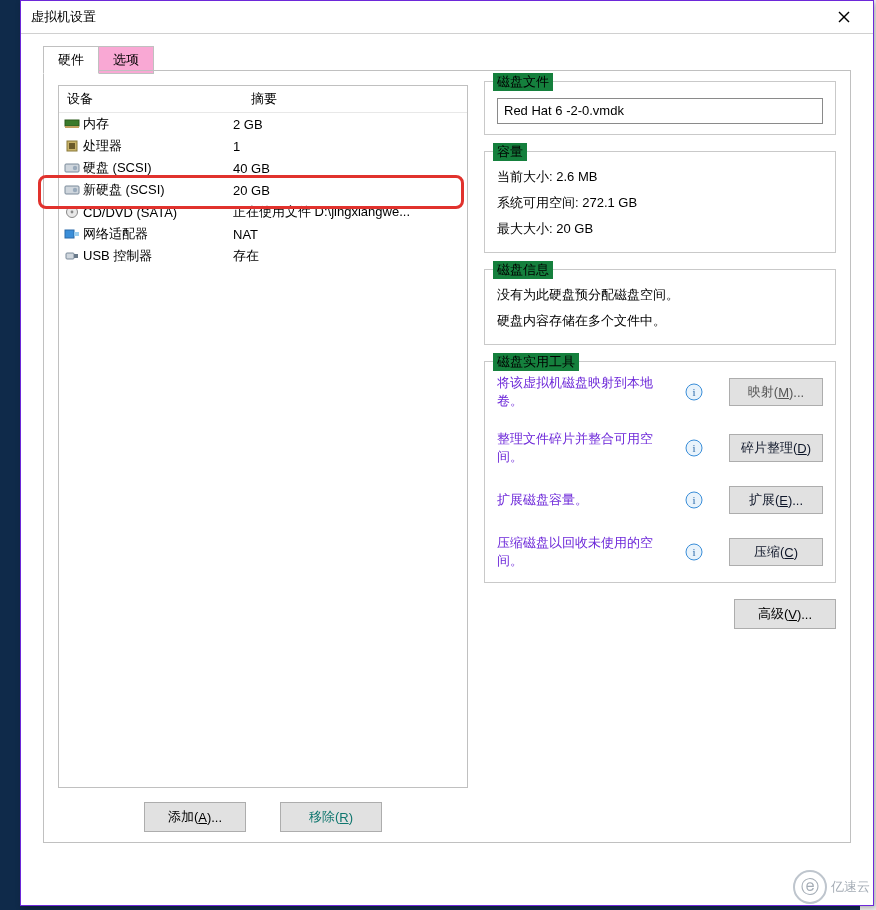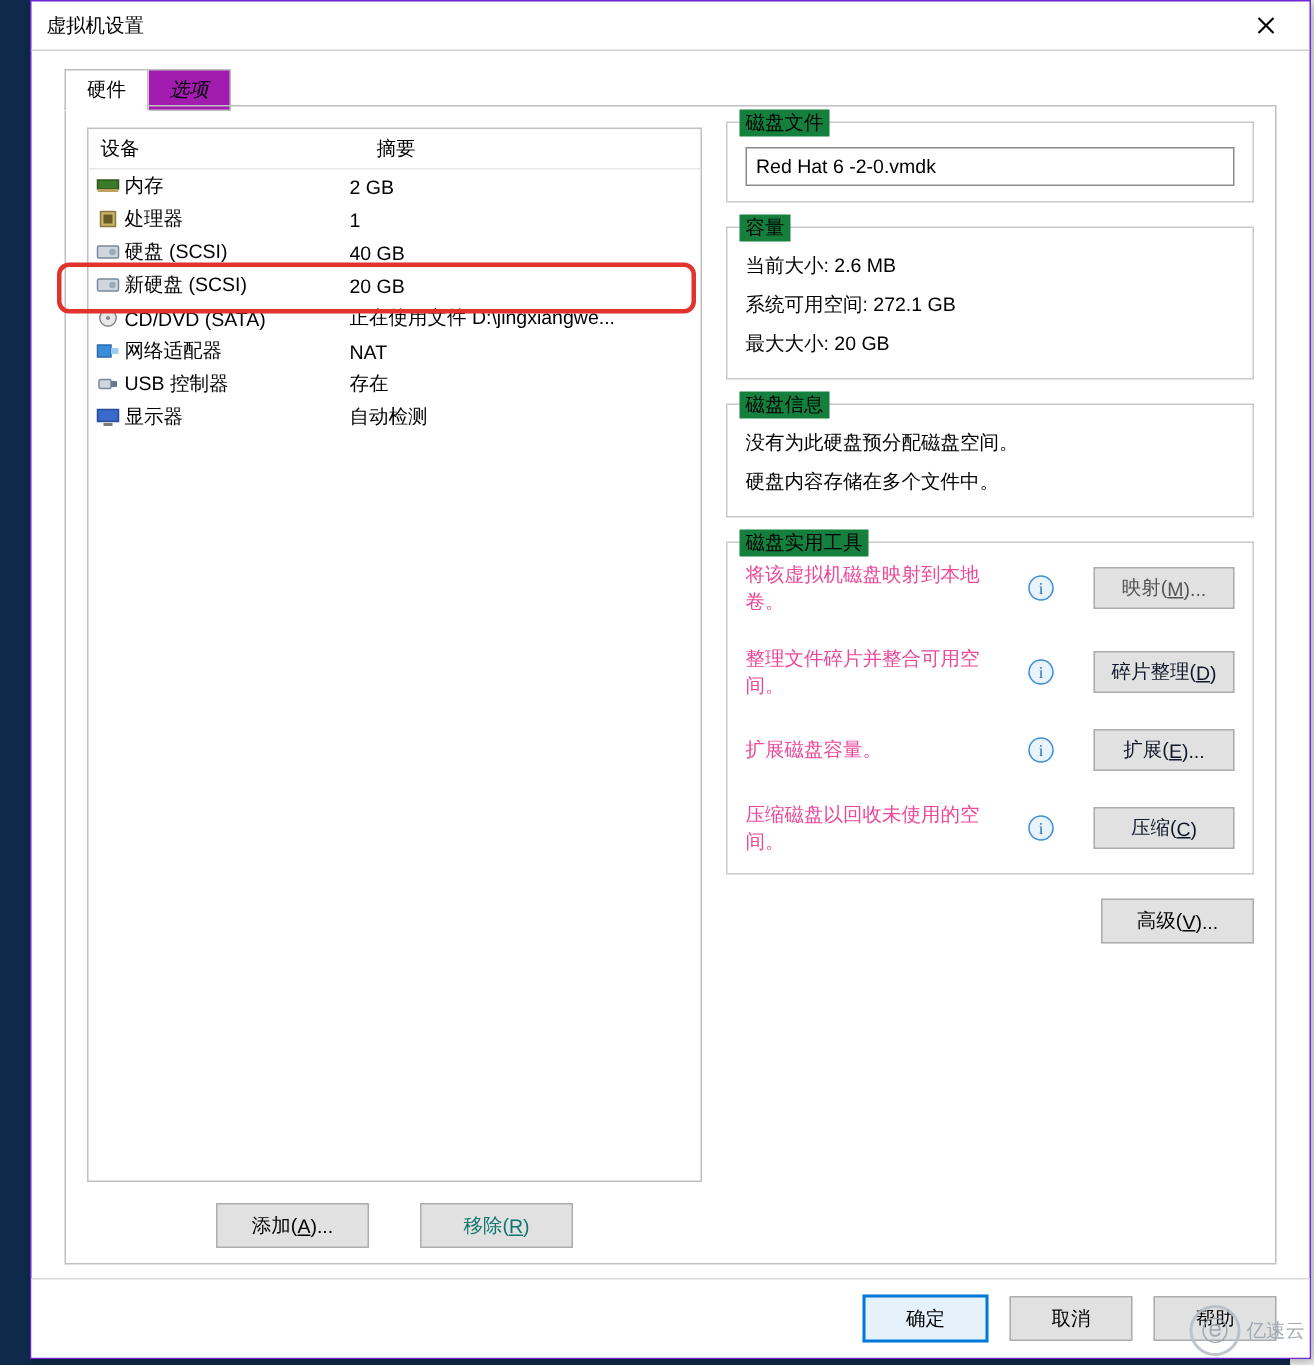--- a/index.html
+++ b/index.html
@@ -10,21 +10,21 @@
   .close{width:38px;height:28px;display:flex;align-items:center;justify-content:center;cursor:default;}
   .close svg{width:12px;height:12px;}
   .body{position:absolute;top:33px;left:0;right:0;bottom:52px;}
   .footer{position:absolute;left:0;right:0;bottom:0;height:52px;border-top:1px solid #d9d9d9;display:flex;align-items:center;justify-content:flex-end;gap:14px;padding-right:22px;background:#fff;}
   .btn{min-width:80px;height:28px;border:1px solid #adadad;background:#e1e1e1;font-size:13px;display:inline-flex;align-items:center;justify-content:center;cursor:default;}
   .btn.primary{border:2px solid #0078d7;background:#e5f1fb;}
   .btn.disabled{color:#0f766e;}
   .tabs{position:absolute;top:12px;left:22px;display:flex;}
   .tab{padding:4px 14px;border:1px solid #c0c0c0;background:#fff;font-size:13px;position:relative;}
   .tab.active{border-bottom:1px solid #fff;z-index:2;}
-  .tab.inactive{background:#a21caf;border-left:none;font-style:italic;}
+  .tab.inactive{background:#f9a8d4;border-left:none;}
   .tabframe{position:absolute;top:36px;left:22px;right:22px;bottom:10px;border:1px solid #c0c0c0;}
   .cols{display:flex;height:100%;}
   .col-left{width:410px;padding:14px 10px 10px 14px;display:flex;flex-direction:column;}
   .col-right{flex:1;padding:10px 14px 10px 6px;overflow:hidden;}
   .devlist{border:1px solid #c0c0c0;flex:1;overflow:hidden;}
   .devhead{display:flex;border-bottom:1px solid #e8e8e8;}
   .devhead .c{padding:4px 8px;font-size:13px;}
   .devhead .c1{width:168px;}
   .devrow{display:flex;align-items:center;height:22px;padding:0 4px;justify-content:space-between;}
   .devrow .ic{width:18px;display:flex;justify-content:center;}
@@ -32,21 +32,21 @@
   .devrow .nm{width:150px;padding-left:2px;white-space:nowrap;}
   .devrow .sm{flex:1;white-space:nowrap;overflow:hidden;text-overflow:ellipsis;}
   .hl-box{position:absolute;border:3px solid #e1322d;border-radius:8px;pointer-events:none;}
   .left-btns{display:flex;justify-content:center;gap:34px;padding-top:14px;}
   .left-btns .btn{min-width:100px;}
   .group{border:1px solid #c9c9c9;margin-bottom:16px;position:relative;padding:12px 12px 10px 12px;}
   .group .legend{position:absolute;top:-9px;left:8px;background:#15803d;padding:0 4px;font-size:13px;}
   .diskfile-box{border:1px solid #8a8a8a;height:24px;line-height:24px;padding:0 6px;font-size:13px;margin-top:4px;}
   .kv{font-size:13px;line-height:26px;}
   .tool-row{display:flex;align-items:center;gap:8px;margin-bottom:20px;}
-  .tool-row .desc{flex:1;color:#ec4899;font-size:13px;}
+  .tool-row .desc{flex:1;color:#6d28d9;font-size:13px;}
   .tool-row .info{width:18px;height:18px;}
   .tool-row .tbtn{min-width:92px;height:26px;border:1px solid #adadad;background:#e1e1e1;font-size:13px;display:inline-flex;align-items:center;justify-content:center;color:#555;margin-left:18px;}
   .tool-row .tbtn.disabled{color:#0f172a;}
   .adv-row{display:flex;justify-content:flex-end;margin-top:4px;}
   .u{text-decoration:underline;}
   .watermark{position:absolute;right:6px;bottom:6px;display:flex;align-items:center;gap:4px;color:#9aa3ad;font-size:13px;opacity:.9;}
   .watermark .circ{width:30px;height:30px;border:2px solid #b7bfc8;border-radius:50%;display:flex;align-items:center;justify-content:center;font-size:18px;}
 </style>
 </head>
 <body>
@@ -143,30 +143,20 @@
             <div class="devrow">
               <span class="ic">
                   <svg viewBox="0 0 16 14">
                     <rect x="2" y="4" width="8" height="6" rx="1" fill="#cfd6dd" stroke="#7a8a9a"></rect>
                     <rect x="10" y="5" width="4" height="4" fill="#6a7a8a"></rect>
                   </svg>
                 </span>
               <span class="nm">USB 控制器</span>
               <span class="sm">存在</span>
             </div>
-            <div class="devrow">
-              <span class="ic">
-                  <svg viewBox="0 0 16 14">
-                    <rect x="1" y="2" width="14" height="8" fill="#3a6acb" stroke="#2a4a9a"></rect>
-                    <rect x="5" y="11" width="6" height="2" fill="#7a7a7a"></rect>
-                  </svg>
-                </span>
-              <span class="nm">显示器</span>
-              <span class="sm">自动检测</span>
-            </div>
           </div>
 
           <div class="left-btns">
             <div class="btn">
               <span>添加(</span>
                 <span class="u">A</span>
                 <span>)...</span>
             </div>
             <div class="btn disabled">
               <span>移除(</span>
@@ -258,23 +248,18 @@
                 <span>)...</span>
             </div>
           </div>
         </div>
       </div>
 
       <div class="hl-box" style="left:-6px;top:104px;width:420px;height:28px;"></div>
     </div>
   </div>
 
-  <div class="footer">
-    <div class="btn primary">确定</div>
-    <div class="btn">取消</div>
-    <div class="btn">帮助</div>
-  </div>
 </div>
 
 <div class="watermark">
   <div class="circ">ⓔ</div>
   <span>亿速云</span>
 </div>
 
 </body></html>

